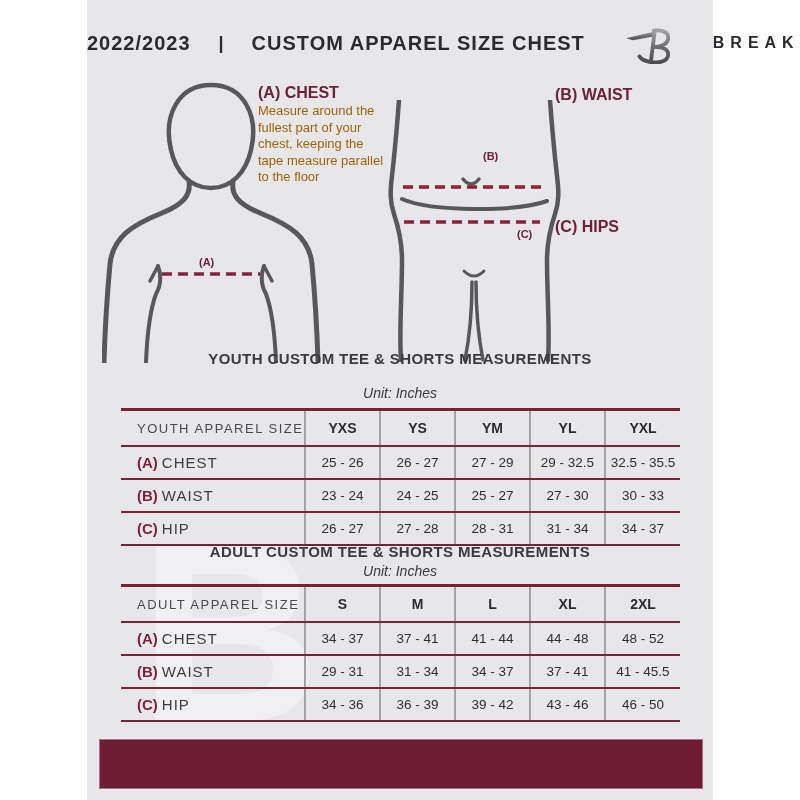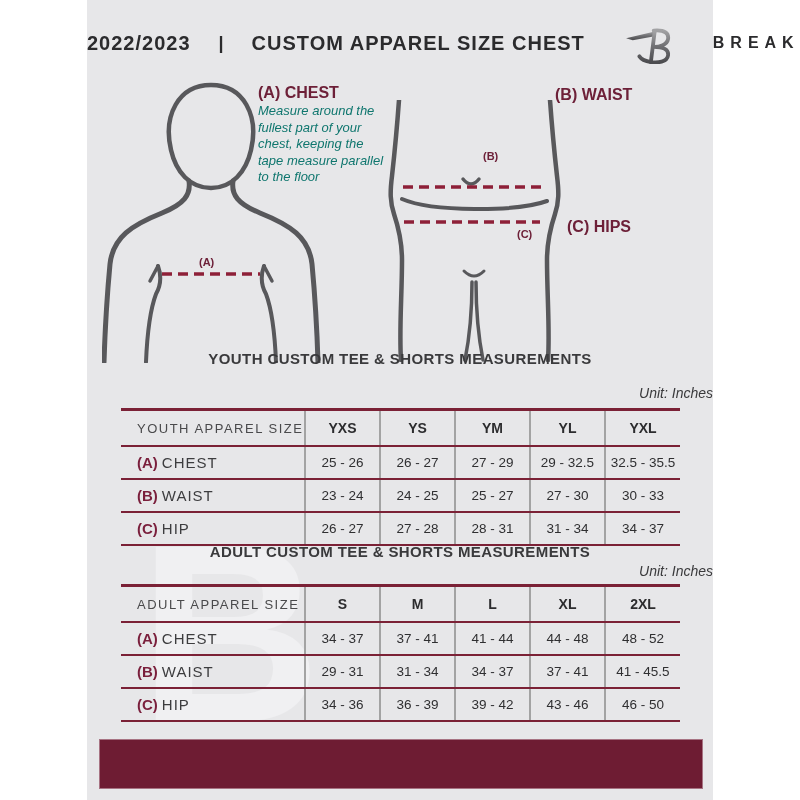--- a/index.html
+++ b/index.html
@@ -15,28 +15,28 @@
   .hdr{position:absolute;top:22px;left:0;width:626px;display:flex;align-items:center;
        justify-content:space-between;gap:24px;}
   .hdr-title{font-weight:bold;font-size:20px;letter-spacing:1px;color:#2b2b2d;white-space:nowrap;}
   .hdr-sep{font-weight:bold;font-size:18px;color:#2b2b2d;padding:0 4px;}
   .logo{margin-left:14px;flex:0 0 auto;}
   .brand{font-weight:bold;font-size:16px;letter-spacing:6px;color:#2b2b2d;white-space:nowrap;padding-left:16px;}
 
   
   .fig{position:absolute;}
   .guide-h{position:absolute;font-weight:bold;font-size:16px;color:#6d2038;white-space:nowrap;}
-  .guide-p{position:absolute;font-style:italic;font-size:13px;line-height:16.5px;color:#0f766e;
+  .guide-p{position:absolute;font-size:13px;line-height:16.5px;color:#a16207;
            white-space:pre-line;}
   .marker{position:absolute;font-weight:bold;font-size:11px;color:#6d2038;}
 
   
   .tbl-title{position:absolute;left:0;width:626px;text-align:center;font-weight:bold;
              font-size:15px;letter-spacing:.4px;color:#3a3a3c;}
-  .tbl-unit{position:absolute;left:0;width:626px;text-align:right;font-style:italic;
+  .tbl-unit{position:absolute;left:0;width:626px;text-align:center;font-style:italic;
             font-size:14px;color:#3a3a3c;}
   table.size{position:absolute;left:34px;width:559px;border-collapse:collapse;table-layout:fixed;
              background:transparent;}
   table.size col.lbl{width:184px;}
   table.size col.v{width:75px;}
   table.size th,table.size td{padding:0;font-weight:normal;}
   table.size thead th{height:34px;border-top:3px solid #7b2136;border-bottom:2px solid #7b2136;}
   table.size tbody td{height:31px;border-bottom:2px solid #7b2136;}
   .size .v-cell{border-left:2px solid #a3a3a3;text-align:center;font-size:13.5px;color:#2f2f31;}
   .size thead .v-cell{font-weight:bold;font-size:14px;color:#2c2c2e;}
@@ -108,21 +108,21 @@
 
     <div class="guide-h" style="left:171px;top:84px;">(A) CHEST</div>
     <div class="guide-p" style="left:171px;top:103px;width:150px;">Measure around the
 fullest part of your
 chest, keeping the
 tape measure parallel
 to the floor</div>
 
     <div class="guide-h" style="left:468px;top:86px;">(B) WAIST</div>
 
-    <div class="guide-h" style="left:480px;top:218px;text-align:right;">(C) HIPS</div>
+    <div class="guide-h" style="left:468px;top:218px;text-align:right;">(C) HIPS</div>
 
     <div class="tbl-title" style="top:350px;">YOUTH CUSTOM TEE &amp; SHORTS MEASUREMENTS</div>
     <div class="tbl-unit" style="top:385px;">Unit: Inches</div>
 
     <table class="size" style="top:408px;">
       <colgroup>
           <col class="lbl">
           <col class="v">
           <col class="v">
           <col class="v">

